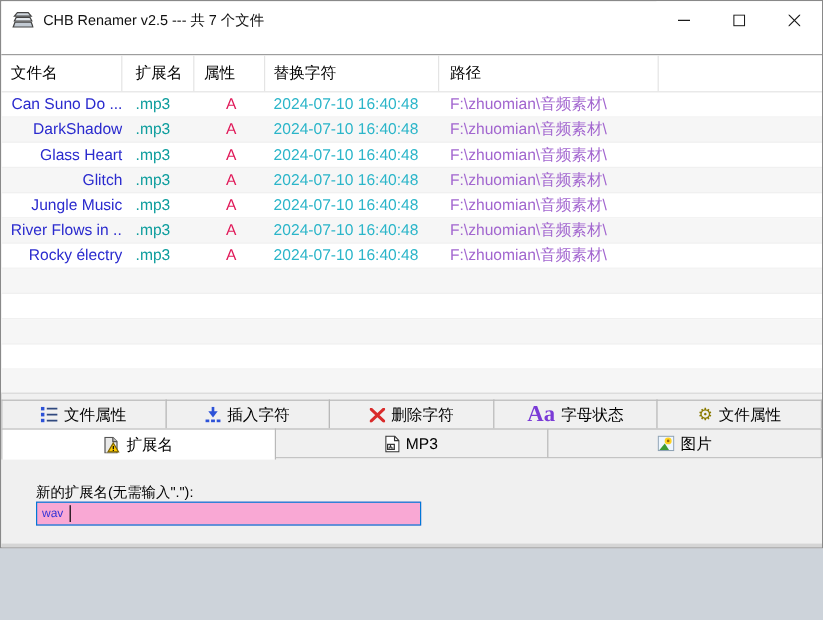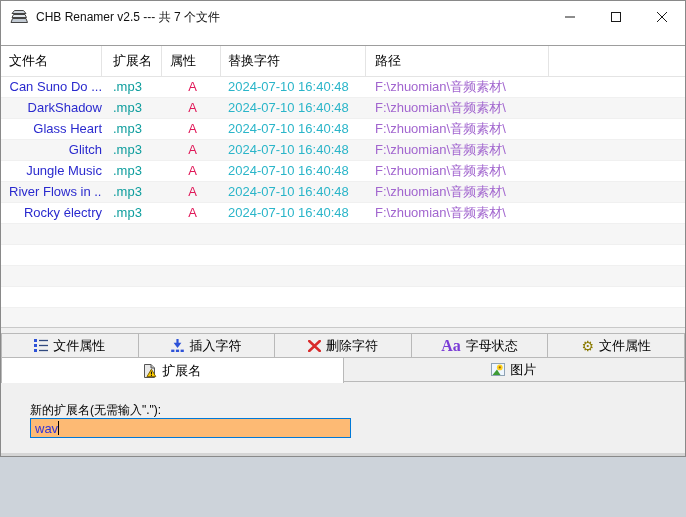--- a/index.html
+++ b/index.html
@@ -47,28 +47,28 @@
     flex:1 1 0; display:flex; align-items:center; justify-content:center; gap:5px;
     background:#f0f0f0; border:1px solid #b9b9b9; margin-left:-1px;
     box-sizing:border-box; font-size:13px; cursor:default; position:relative;
   }
   .tab:first-child { margin-left:0; }
   .tabrow1 .tab { border-bottom:none; }
   .tabrow2 .tab { height:25px; }
   .tabrow2 .tab.selected { background:#fff; border-bottom:none; height:26px; z-index:2; }
   .tab .ticon { display:flex; align-items:center; }
   .tab .gear { color:#8a7a00; font-size:14px; line-height:1; font-family:"DejaVu Sans",sans-serif; }
-  .tab .aa { color:#7a3bd6; font-weight:bold; font-size:16px; font-family:"Liberation Serif","DejaVu Serif",serif; }
+  .tab .aa { color:#7a3bd6; font-weight:bold; font-size:19px; font-family:"Liberation Serif","DejaVu Serif",serif; }
   
   .panel { position:absolute; left:0; top:381px; width:684px; height:132px; background:#f0f0f0; }
   .panel-label { position:absolute; left:29px; top:20px; font-size:12px; }
   .textbox {
     position:absolute; left:29px; top:36px; width:321px; height:20px; box-sizing:border-box;
-    background:#fdba74; border:1px solid var(--accent_color); padding:0 0 0 4px; margin:0;
-    font-family:"Liberation Sans","DejaVu Sans",sans-serif; font-size:13px;
+    background:#f9a8d4; border:1px solid var(--accent_color); padding:0 0 0 4px; margin:0;
+    font-family:"Liberation Sans","DejaVu Sans",sans-serif; font-size:10px;
     color:#3434d6; outline:none;
   }
   .caret { position:absolute; left:57px; top:39px; width:1px; height:14px; background:#000; }
   .btn {
     position:absolute; top:107px; width:74px; height:25px; box-sizing:border-box;
     display:flex; align-items:center; justify-content:center; font-size:16px; cursor:default;
   }
   .btn.execute { left:384px; background:#e3e3e3; border:2px solid var(--accent_color); }
   .btn.preview { left:490px; background:#e3e3e3; border:1px solid #a9a9a9; }
   .bottom-edge { position:absolute; left:0; bottom:0; width:100%; height:3px; background:#d5d5d5; }
@@ -248,20 +248,31 @@
               <path d="M8 0.5 V4 H11.5" fill="#c0c0c0" stroke="#555"></path>
               <path d="M8.4 5.2 L12.8 12.6 L4 12.6 Z" fill="#ffcc00" stroke="#7c6200"></path>
               <rect x="7.9" y="7.6" width="1.1" height="2.6" fill="#111"></rect>
               <rect x="7.9" y="10.8" width="1.1" height="1.1" fill="#111"></rect>
             </svg>
           </span>
           <span>扩展名</span>
         </div>
         <div class="tab">
           <span class="ticon">
+            <svg width="12" height="14" viewBox="0 0 12 14">
+              <path d="M0.5 0.5 H7.8 L11.5 4.2 V13.5 H0.5 Z" fill="#fff" stroke="#333"></path>
+              <path d="M7.8 0.5 V4.2 H11.5" fill="none" stroke="#333"></path>
+              <rect x="2" y="7.3" width="5.6" height="4.2" fill="#fff" stroke="#333"></rect>
+              <path d="M2.7 10.4 H3.7 L4.4 8.2 L5.2 10.4 H6.8" fill="none" stroke="#333" stroke-width="0.9"></path>
+            </svg>
+          </span>
+          <span>MP3</span>
+        </div>
+        <div class="tab">
+          <span class="ticon">
             <svg width="14" height="13" viewBox="0 0 14 13">
               <rect x="0.5" y="0.5" width="13" height="12" fill="#eef6ff" stroke="#8fa3b5"></rect>
               <path d="M1.5 12 L6 6.6 L9.5 12 Z" fill="#3d9b35"></path>
               <circle cx="8.8" cy="4.4" r="2.9" fill="#ffd21f"></circle>
               <circle cx="8.8" cy="4.4" r="1.1" fill="#96640a"></circle>
             </svg>
           </span>
           <span>图片</span>
         </div>
       </div>

